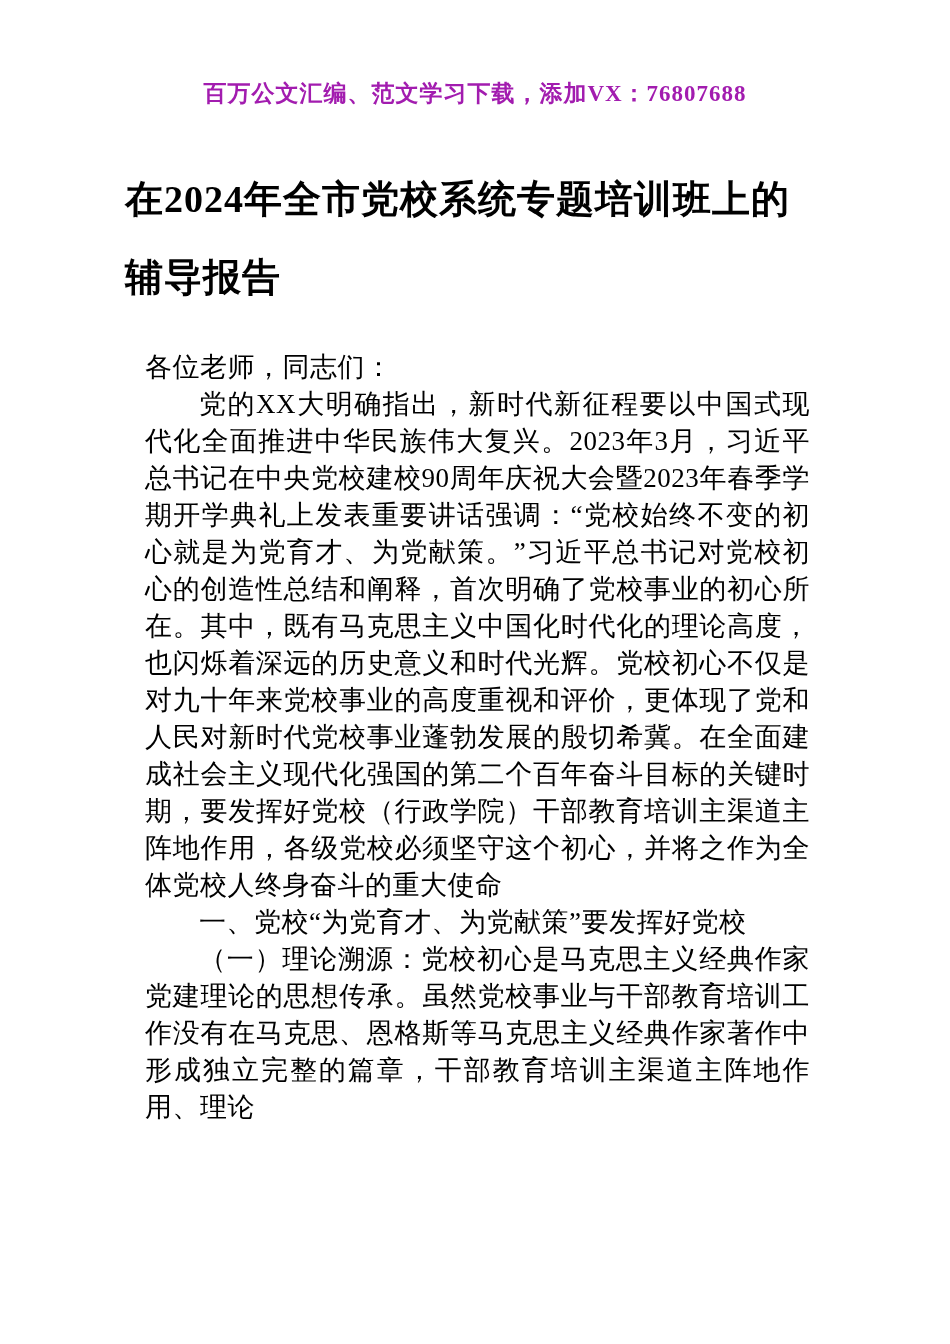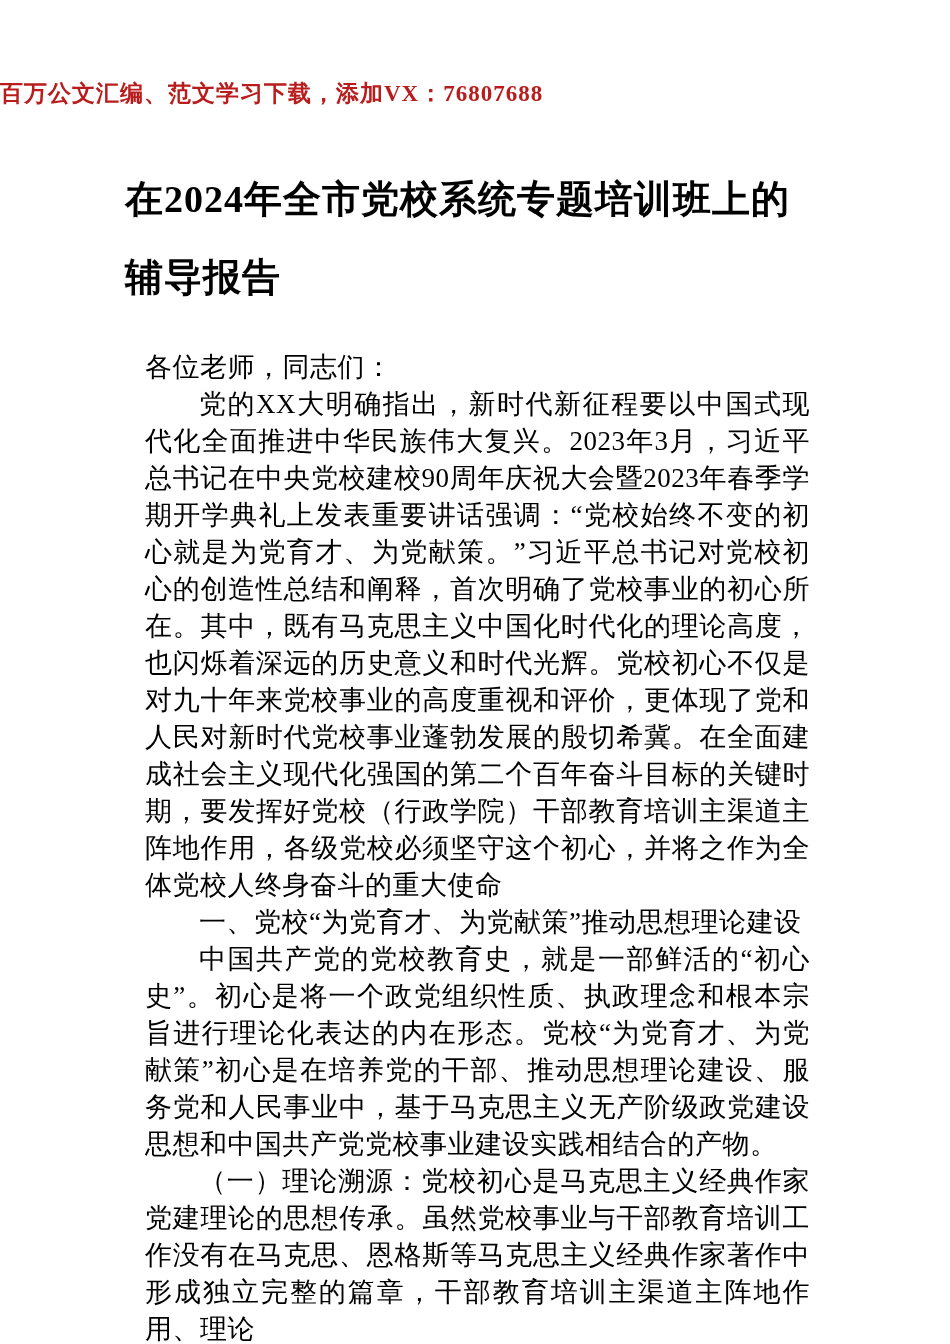--- a/index.html
+++ b/index.html
@@ -12,24 +12,24 @@
     width: 950px;
     height: 1344px;
     margin: 0 auto;
     background: #ffffff;
     overflow: hidden;
     font-family: "Liberation Serif", "DejaVu Serif", serif;
     color: #000000;
   }
   .notice {
     padding-top: 78px;
-    text-align: left;
+    text-align: center;
     font-size: 23px;
     font-weight: bold;
-    color: #b91c1c;
+    color: #a21caf;
     letter-spacing: 1px;
   }
   .doc-title {
     width: 700px;
     margin: 52px auto 0 auto;
     text-align: left;
     font-size: 38px;
     font-weight: bold;
     line-height: 2.05;
     letter-spacing: 1px;
@@ -60,21 +60,20 @@
   <div class="notice">百万公文汇编、范文学习下载，添加VX：76807688</div>
 
   <div class="doc-title">在2024年全市党校系统专题培训班上的辅导报告</div>
 
   <div class="doc-body">
 
     <p>各位老师，同志们：</p>
 
     <p class="indent">党的XX大明确指出，新时代新征程要以中国式现代化全面推进中华民族伟大复兴。2023年3月，习近平总书记在中央党校建校90周年庆祝大会暨2023年春季学期开学典礼上发表重要讲话强调：“党校始终不变的初心就是为党育才、为党献策。”习近平总书记对党校初心的创造性总结和阐释，首次明确了党校事业的初心所在。其中，既有马克思主义中国化时代化的理论高度，也闪烁着深远的历史意义和时代光辉。党校初心不仅是对九十年来党校事业的高度重视和评价，更体现了党和人民对新时代党校事业蓬勃发展的殷切希冀。在全面建成社会主义现代化强国的第二个百年奋斗目标的关键时期，要发挥好党校（行政学院）干部教育培训主渠道主阵地作用，各级党校必须坚守这个初心，并将之作为全体党校人终身奋斗的重大使命</p>
 
-    <p class="indent">一、党校“为党育才、为党献策”推动思想理论建设</p>
+    <p class="indent">一、党校“为党育才、为党献策”要发挥好党校</p>
 
-    <p class="indent">中国共产党的党校教育史，就是一部鲜活的“初心史”。初心是将一个政党组织性质、执政理念和根本宗旨进行理论化表达的内在形态。党校“为党育才、为党献策”初心是在培养党的干部、推动思想理论建设、服务党和人民事业中，基于马克思主义无产阶级政党建设思想和中国共产党党校事业建设实践相结合的产物。</p>
 
     <p class="indent"><span class="lead-bold">（一）理论溯源：党校初心是马克思主义经典作家党建理论的思想传承。</span><span>虽然党校事业与干部教育培训工作没有在马克思、恩格斯等马克思主义经典作家著作中形成独立完整的篇章，干部教育培训主渠道主阵地作用、理论</span></p>
 
   </div>
 
 </div>
 
 </body></html>

